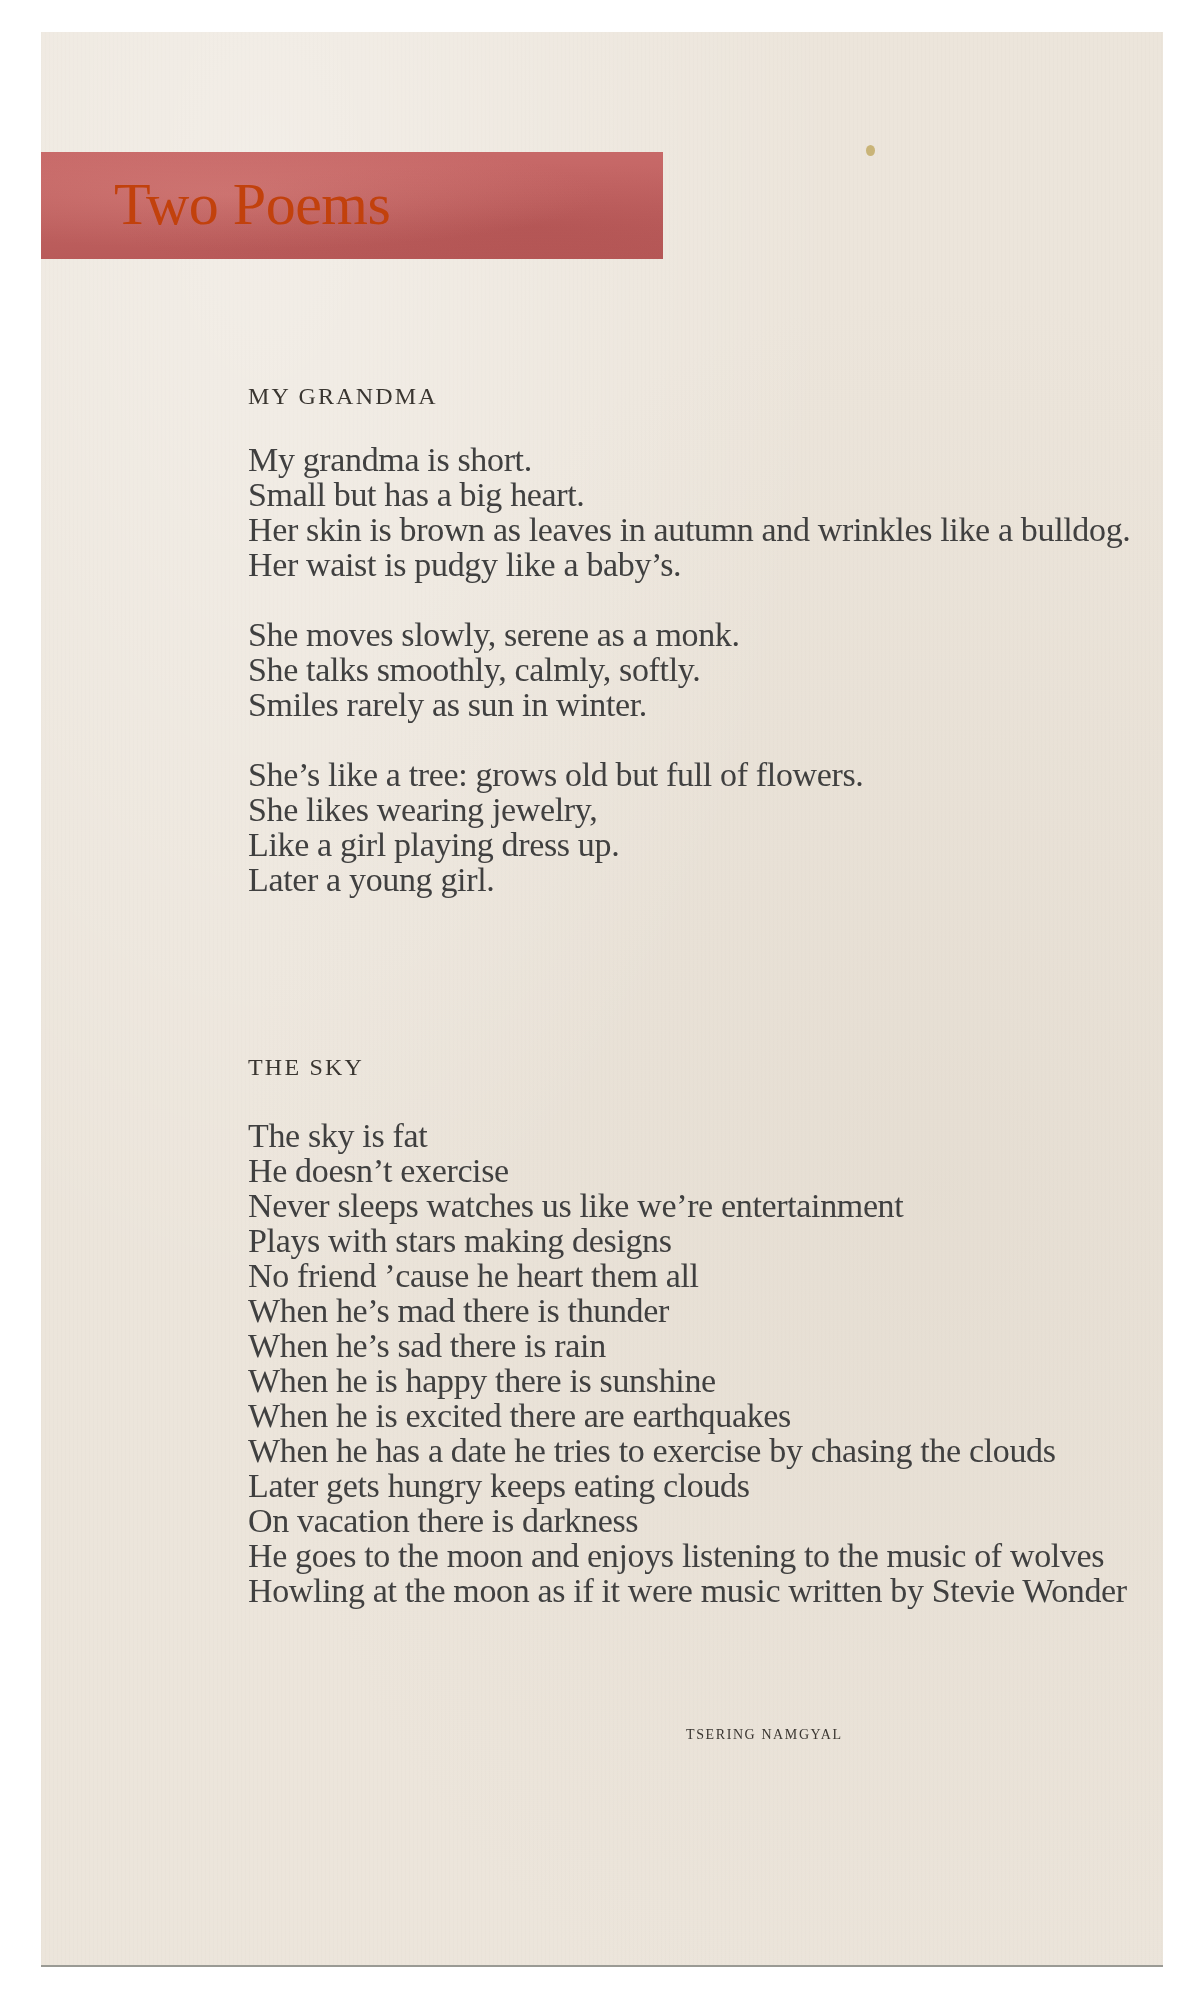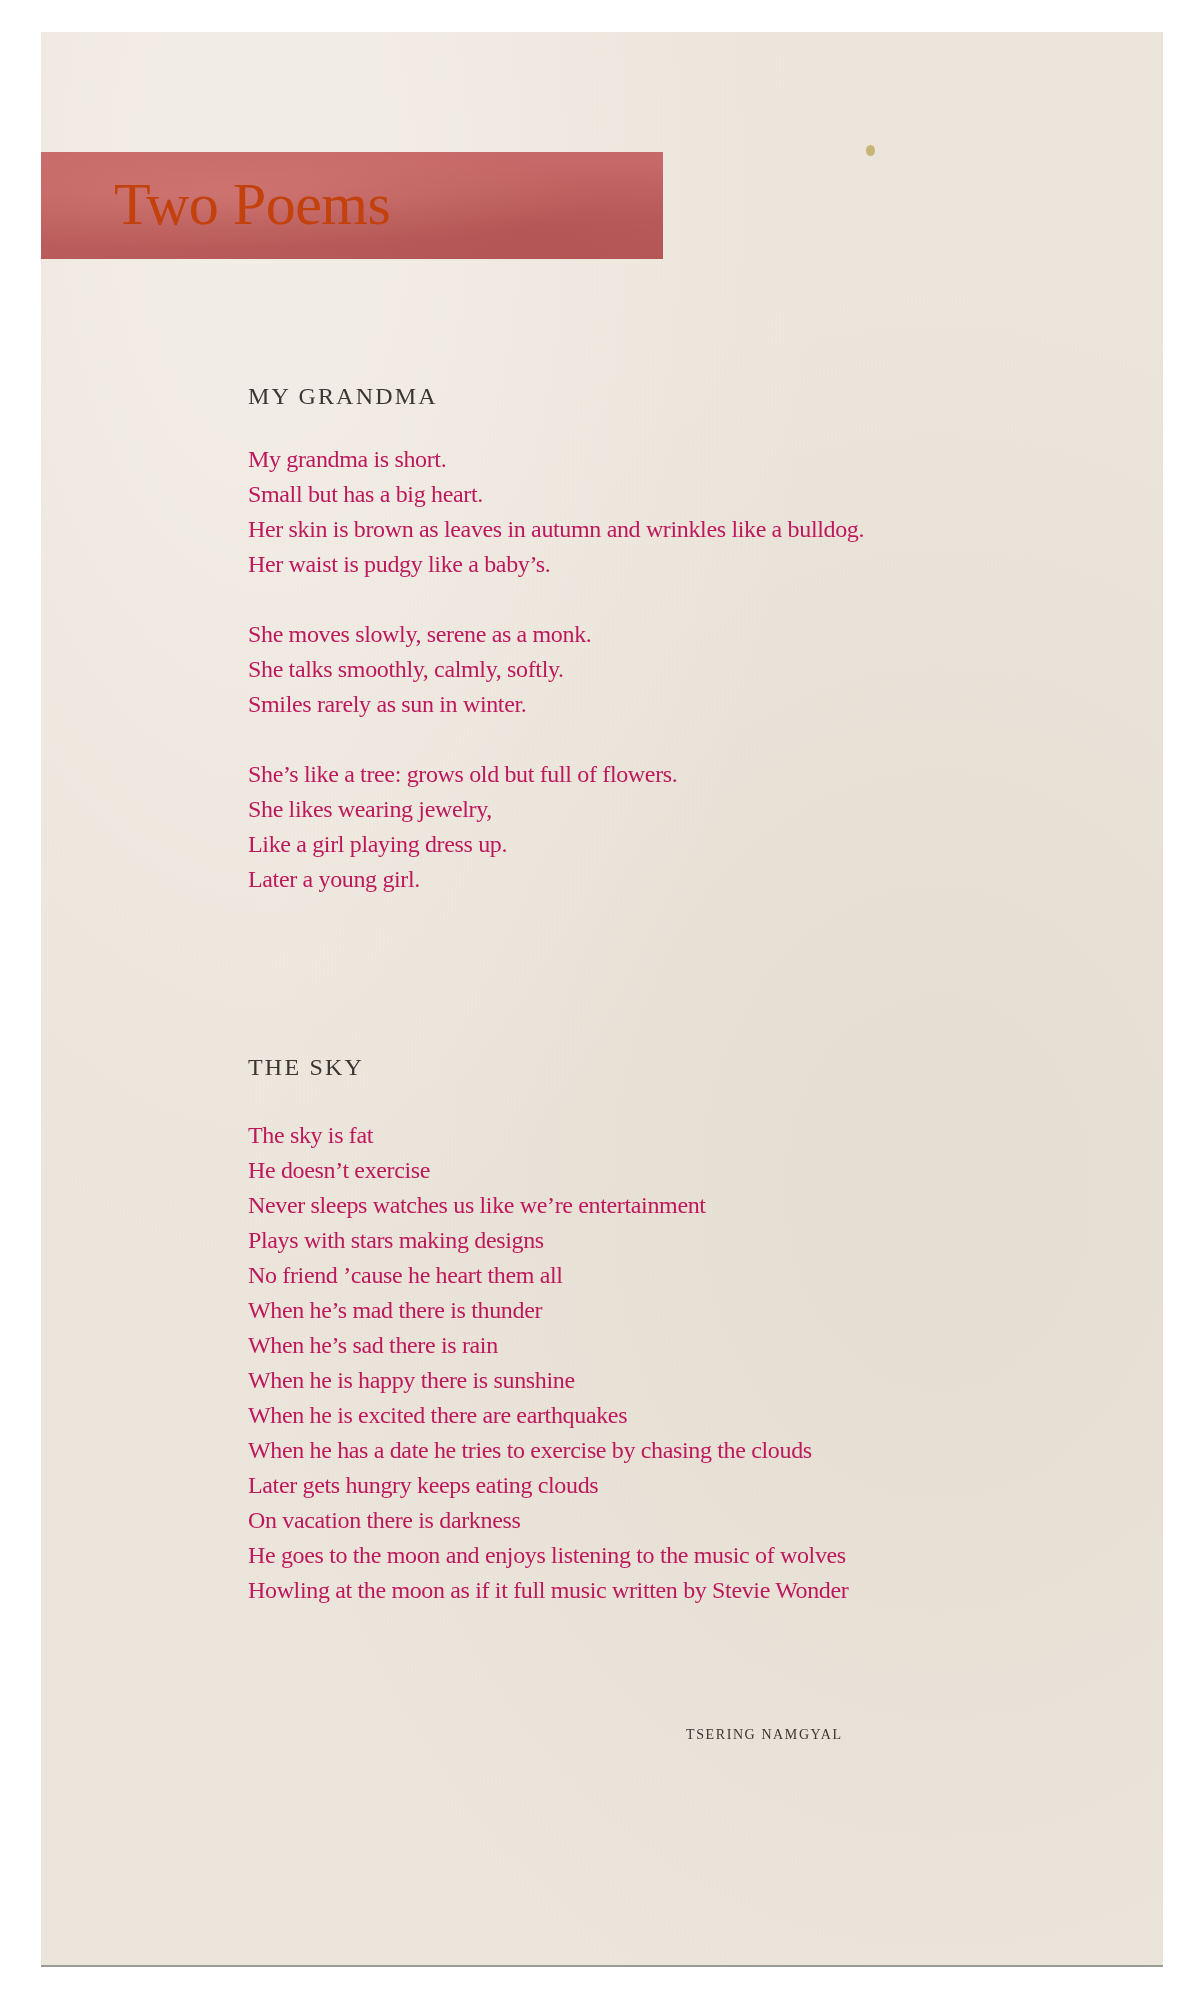--- a/index.html
+++ b/index.html
@@ -64,24 +64,24 @@
     left: 248px;
     font-size: 24px;
     line-height: 30px;
     letter-spacing: 2.2px;
     white-space: nowrap;
     color: #3a3631;
   }
   .poem-block {
     position: absolute;
     left: 248px;
-    font-size: 24px;
+    font-size: 34px;
     line-height: 35px;
     letter-spacing: -0.35px;
-    color: #be185d;
+    color: #404040;
   }
   .stanza { margin: 0 0 35px 0; }
   .stanza:last-child { margin-bottom: 0; }
   .line { display: block; white-space: nowrap; height: 35px; }
   .author {
     position: absolute;
     left: 686px;
     top: 1723px;
     font-size: 14px;
     line-height: 24px;
@@ -128,17 +128,17 @@
     <span class="line">Plays with stars making designs</span>
     <span class="line">No friend ’cause he heart them all</span>
     <span class="line">When he’s mad there is thunder</span>
     <span class="line">When he’s sad there is rain</span>
     <span class="line">When he is happy there is sunshine</span>
     <span class="line">When he is excited there are earthquakes</span>
     <span class="line">When he has a date he tries to exercise by chasing the clouds</span>
     <span class="line">Later gets hungry keeps eating clouds</span>
     <span class="line">On vacation there is darkness</span>
     <span class="line">He goes to the moon and enjoys listening to the music of wolves</span>
-    <span class="line">Howling at the moon as if it full music written by Stevie Wonder</span>
+    <span class="line">Howling at the moon as if it were music written by Stevie Wonder</span>
   </div>
 </div>
 
 <div class="author">TSERING NAMGYAL</div>
 
 </body></html>

